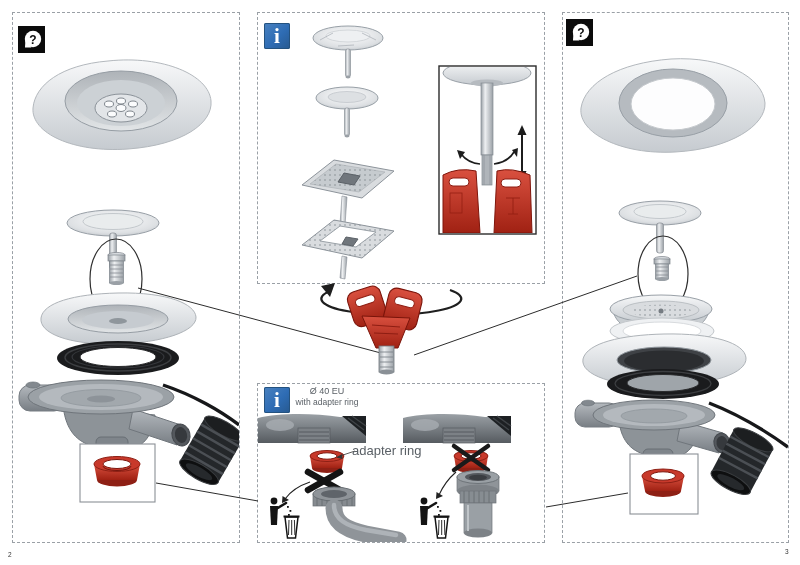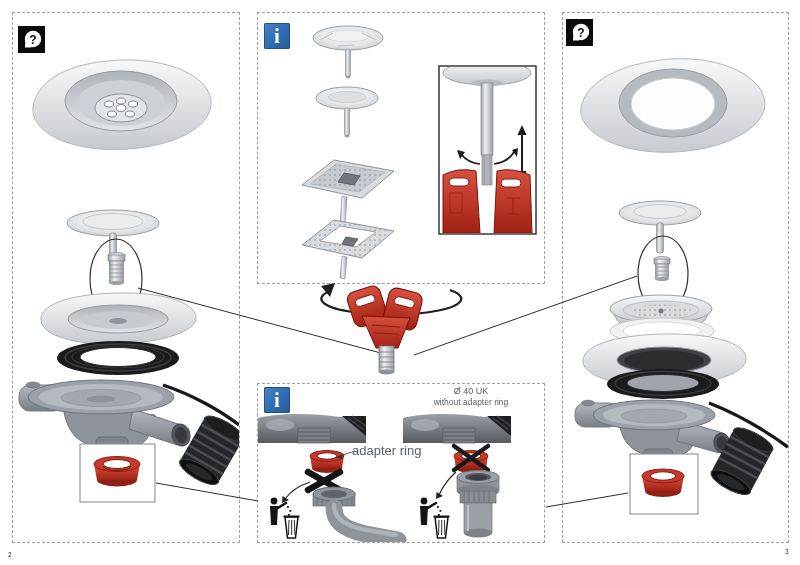--- a/index.html
+++ b/index.html
@@ -441,22 +441,22 @@
     <text x="15" y="17.5" text-anchor="middle" font-size="12" font-weight="bold" font-family="Liberation Sans, sans-serif" fill="#0b0b0b">?</text>
   </svg>
 
   <div class="info-icon" style="left:264px;top:23px">
     <span>i</span>
   </div>
   <div class="info-icon" style="left:264px;top:387px">
     <span>i</span>
   </div>
 
-  <div class="caption" style="left:421px;top:386px;width:100px">
-    <div class="t">Ø 40 UK</div>
-    <div class="s">without adapter ring</div>
+  <div class="caption" style="left:277px;top:386px;width:100px">
+    <div class="t">Ø 40 EU</div>
+    <div class="s">with adapter ring</div>
   </div>
   <div class="small-label" style="left:352px;top:443px">adapter ring</div>
 
   <div class="pageno" style="left:8px;top:551px">2</div>
   <div class="pageno" style="left:785px;top:548px">3</div>
 
 </div>
 
 </body></html>

